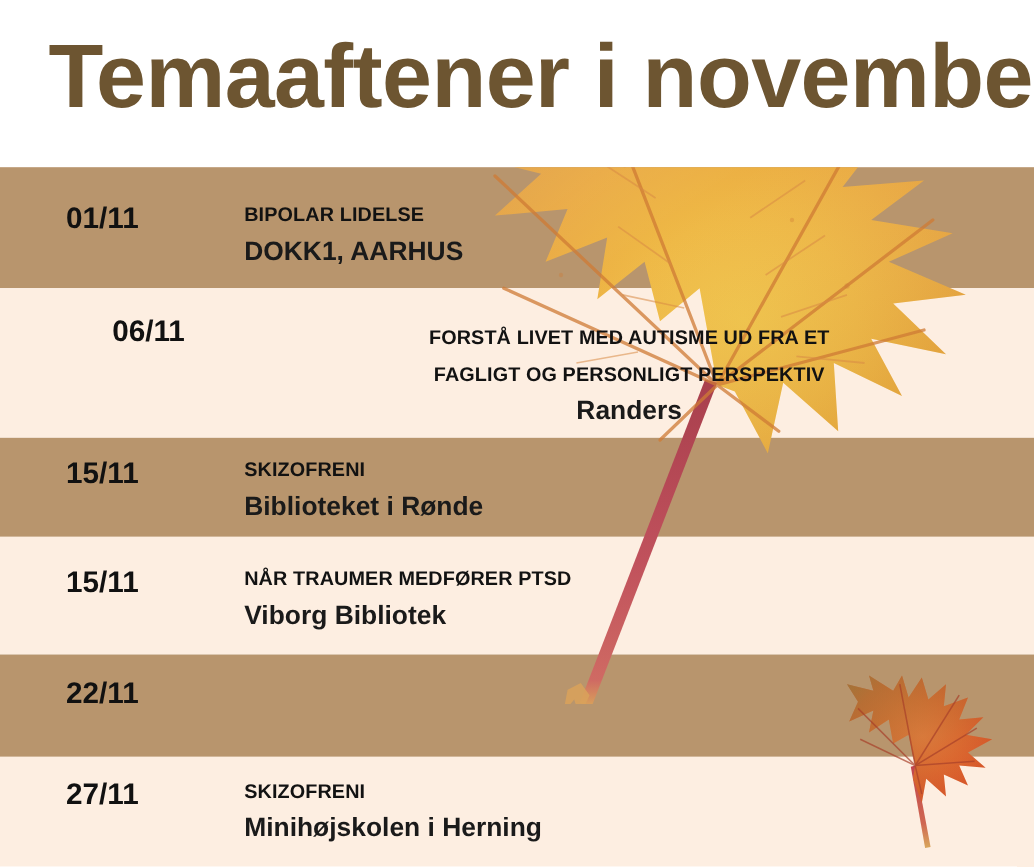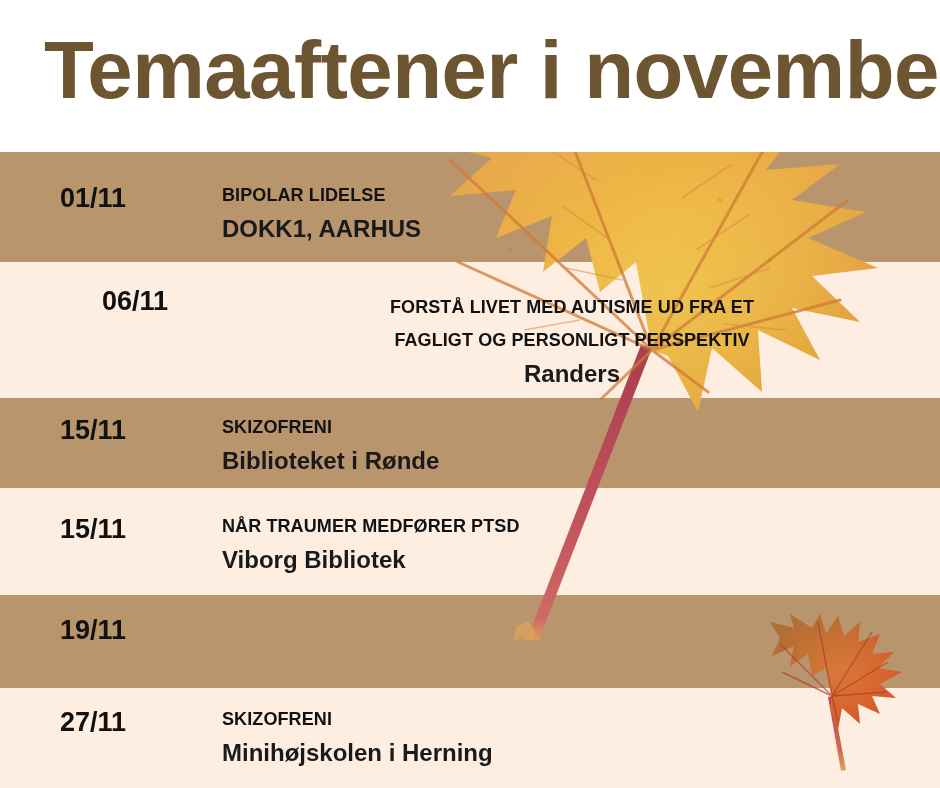--- a/index.html
+++ b/index.html
@@ -353,21 +353,21 @@
 
   <div class="row" style="top:488px;height:107px;">
     <div class="date" style="top:26px;">15/11</div>
     <div class="texts" style="top:22px;">
       <div class="evtitle">NÅR TRAUMER MEDFØRER PTSD</div>
       <div class="place">Viborg Bibliotek</div>
     </div>
   </div>
 
   <div class="row" style="top:595px;height:93px;">
-    <div class="date" style="top:20px;">19/11</div>
+    <div class="date" style="top:20px;">22/11</div>
   </div>
 
   <div class="row" style="top:688px;height:120px;">
     <div class="date" style="top:19px;">27/11</div>
     <div class="texts" style="top:15px;">
       <div class="evtitle">SKIZOFRENI</div>
       <div class="place">Minihøjskolen i Herning</div>
     </div>
   </div>
 

